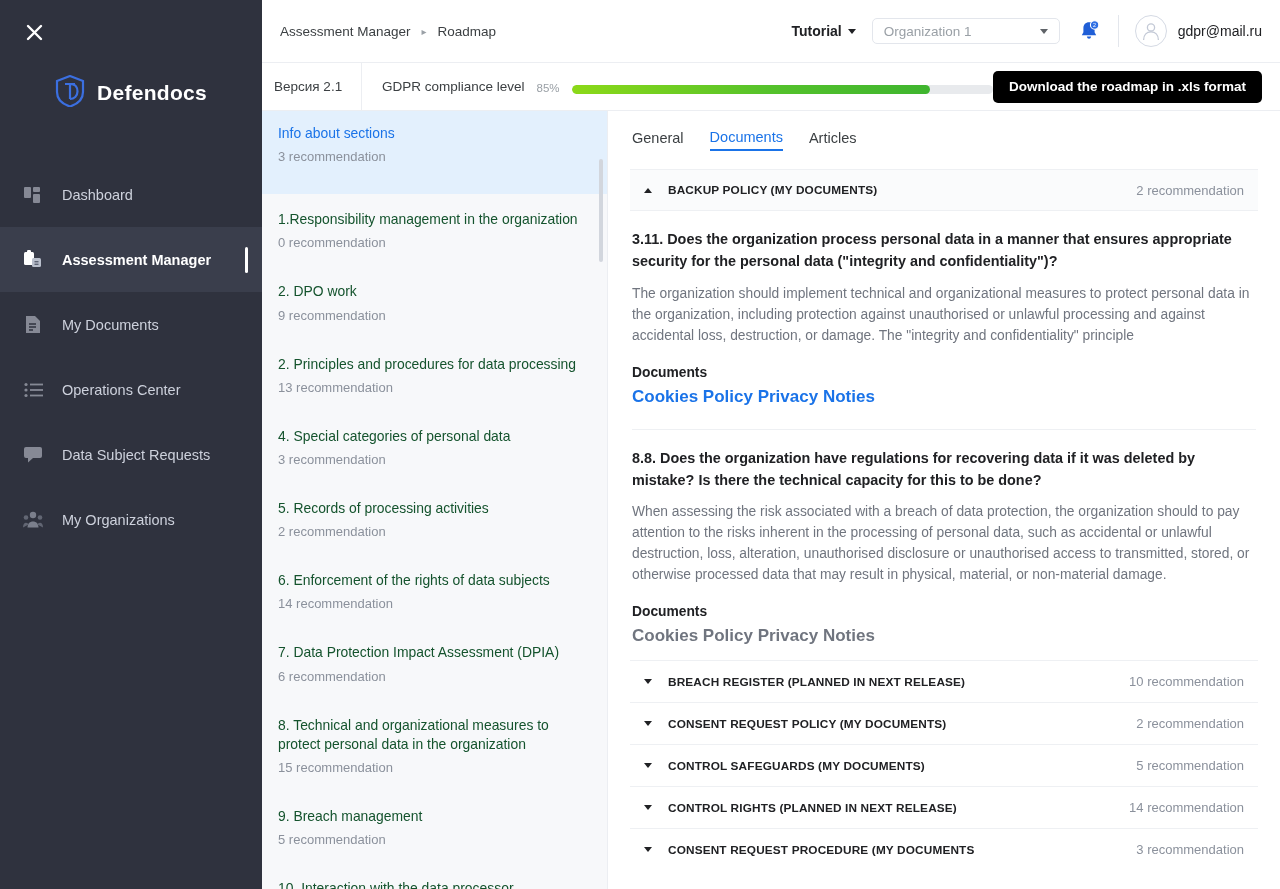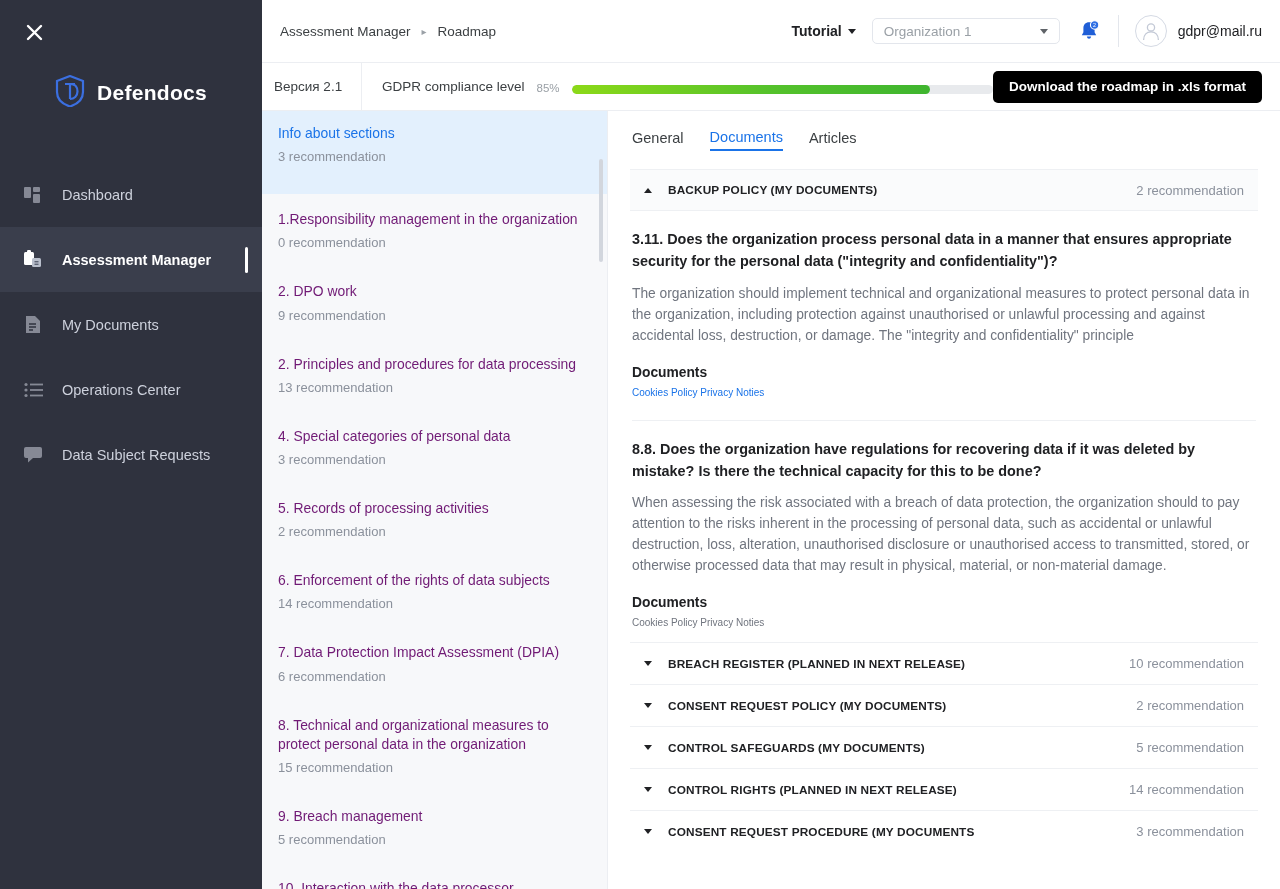--- a/index.html
+++ b/index.html
@@ -107,21 +107,21 @@
 
   
   .cols { flex: 1 1 auto; display: flex; min-height: 0; }
 
   .list-pane {
     width: 346px; flex: 0 0 346px; background: #f7f8fa;
     border-right: 1px solid #eceef2; position: relative; overflow: hidden;
   }
   .list-item { padding: 16px 20px 16px 16px; cursor: pointer; }
   .list-item.hl { background: #e3f0fd; padding-top: 13px; padding-bottom: 30px; }
-  .li-title { font-size: 13.9px; color: #701a75; line-height: 1.38; }
+  .li-title { font-size: 13.9px; color: #14532d; line-height: 1.38; }
   .list-item.hl .li-title { color: #1a73e8; }
   .li-sub { font-size: 13px; color: #8b919c; margin-top: 6px; }
   .list-scroll {
     position: absolute; right: 4px; top: 48px; width: 4px; height: 103px;
     background: #d2d6dd; border-radius: 3px; cursor: pointer;
   }
 
   .content {
     flex: 1 1 auto; overflow: hidden; background: #fff;
     padding: 0 22px 0 22px;
@@ -138,21 +138,21 @@
   .acc-head.plain { background: #ffffff; border-top: 1px solid #eef0f3; border-bottom: none; }
   .arrow-up { width:0;height:0;border-left:4.5px solid transparent;border-right:4.5px solid transparent;border-bottom:5.5px solid #202124; margin-right: 16px; }
   .arrow-dn { width:0;height:0;border-left:4.5px solid transparent;border-right:4.5px solid transparent;border-top:5.5px solid #202124; margin-right: 16px; }
   .acc-title { font-size: 11.8px; font-weight: bold; color: #202124; letter-spacing: .15px; }
   .acc-count { margin-left: auto; font-size: 13px; color: #8b919c; }
 
   .q-block { padding: 18px 2px 0 2px; }
   .q-title { font-size: 14.4px; font-weight: bold; color: #202124; line-height: 1.52; }
   .q-body { font-size: 13.8px; color: #70757f; line-height: 1.52; margin-top: 11px; }
   .q-doclabel { font-size: 13.8px; font-weight: bold; color: #202124; margin-top: 18px; }
-  .q-doclink { font-size: 10px; color: #1a73e8; margin-top: 7px; cursor: pointer; }
+  .q-doclink { font-size: 17px; color: #1a73e8; margin-top: 7px; cursor: pointer; font-weight: bold; }
   .q-doclink.muted { color: #70757f; }
   .q-sep { border-bottom: 1px solid #eef0f3; margin-top: 22px; }
 </style>
 </head>
 <body>
 
 <div class="app">
 
   <aside class="sidebar">
     <div class="sb-close">
@@ -225,20 +225,33 @@
       <div class="sb-item">
         <span class="sb-ico">
           <svg width="19" height="17" viewBox="0 0 19 17" aria-hidden="true">
             <rect x="0" y="1" width="18" height="11" rx="2" fill="#cdd1dc"></rect>
             <path d="M4 12 L4 16.5 L9 12 Z" fill="#cdd1dc"></path>
           </svg>
         </span>
         <span>Data Subject Requests</span>
       </div>
 
+      <div class="sb-item">
+        <span class="sb-ico">
+          <svg width="20" height="17" viewBox="0 0 20 17" aria-hidden="true">
+            <circle cx="10" cy="4" r="3.2" fill="#b9bfcc"></circle>
+            <path d="M4.5 16.5 C4.5 12.4 7 10.4 10 10.4 C13 10.4 15.5 12.4 15.5 16.5 Z" fill="#b9bfcc"></path>
+            <circle cx="3" cy="6.5" r="2.3" fill="#8c92a0"></circle>
+            <path d="M0 16.5 C0 13.4 1.3 11.7 3 11.7 C4.1 11.7 5 12.4 5.5 13.5 Z" fill="#8c92a0"></path>
+            <circle cx="17" cy="6.5" r="2.3" fill="#8c92a0"></circle>
+            <path d="M20 16.5 C20 13.4 18.7 11.7 17 11.7 C15.9 11.7 15 12.4 14.5 13.5 Z" fill="#8c92a0"></path>
+          </svg>
+        </span>
+        <span>My Organizations</span>
+      </div>
 
     </nav>
   </aside>
 
   <div class="main">
 
     <header class="topbar">
       <div class="crumbs">
         <span class="crumb">Assessment Manager</span>
         <span class="crumb-sep">▸</span>

